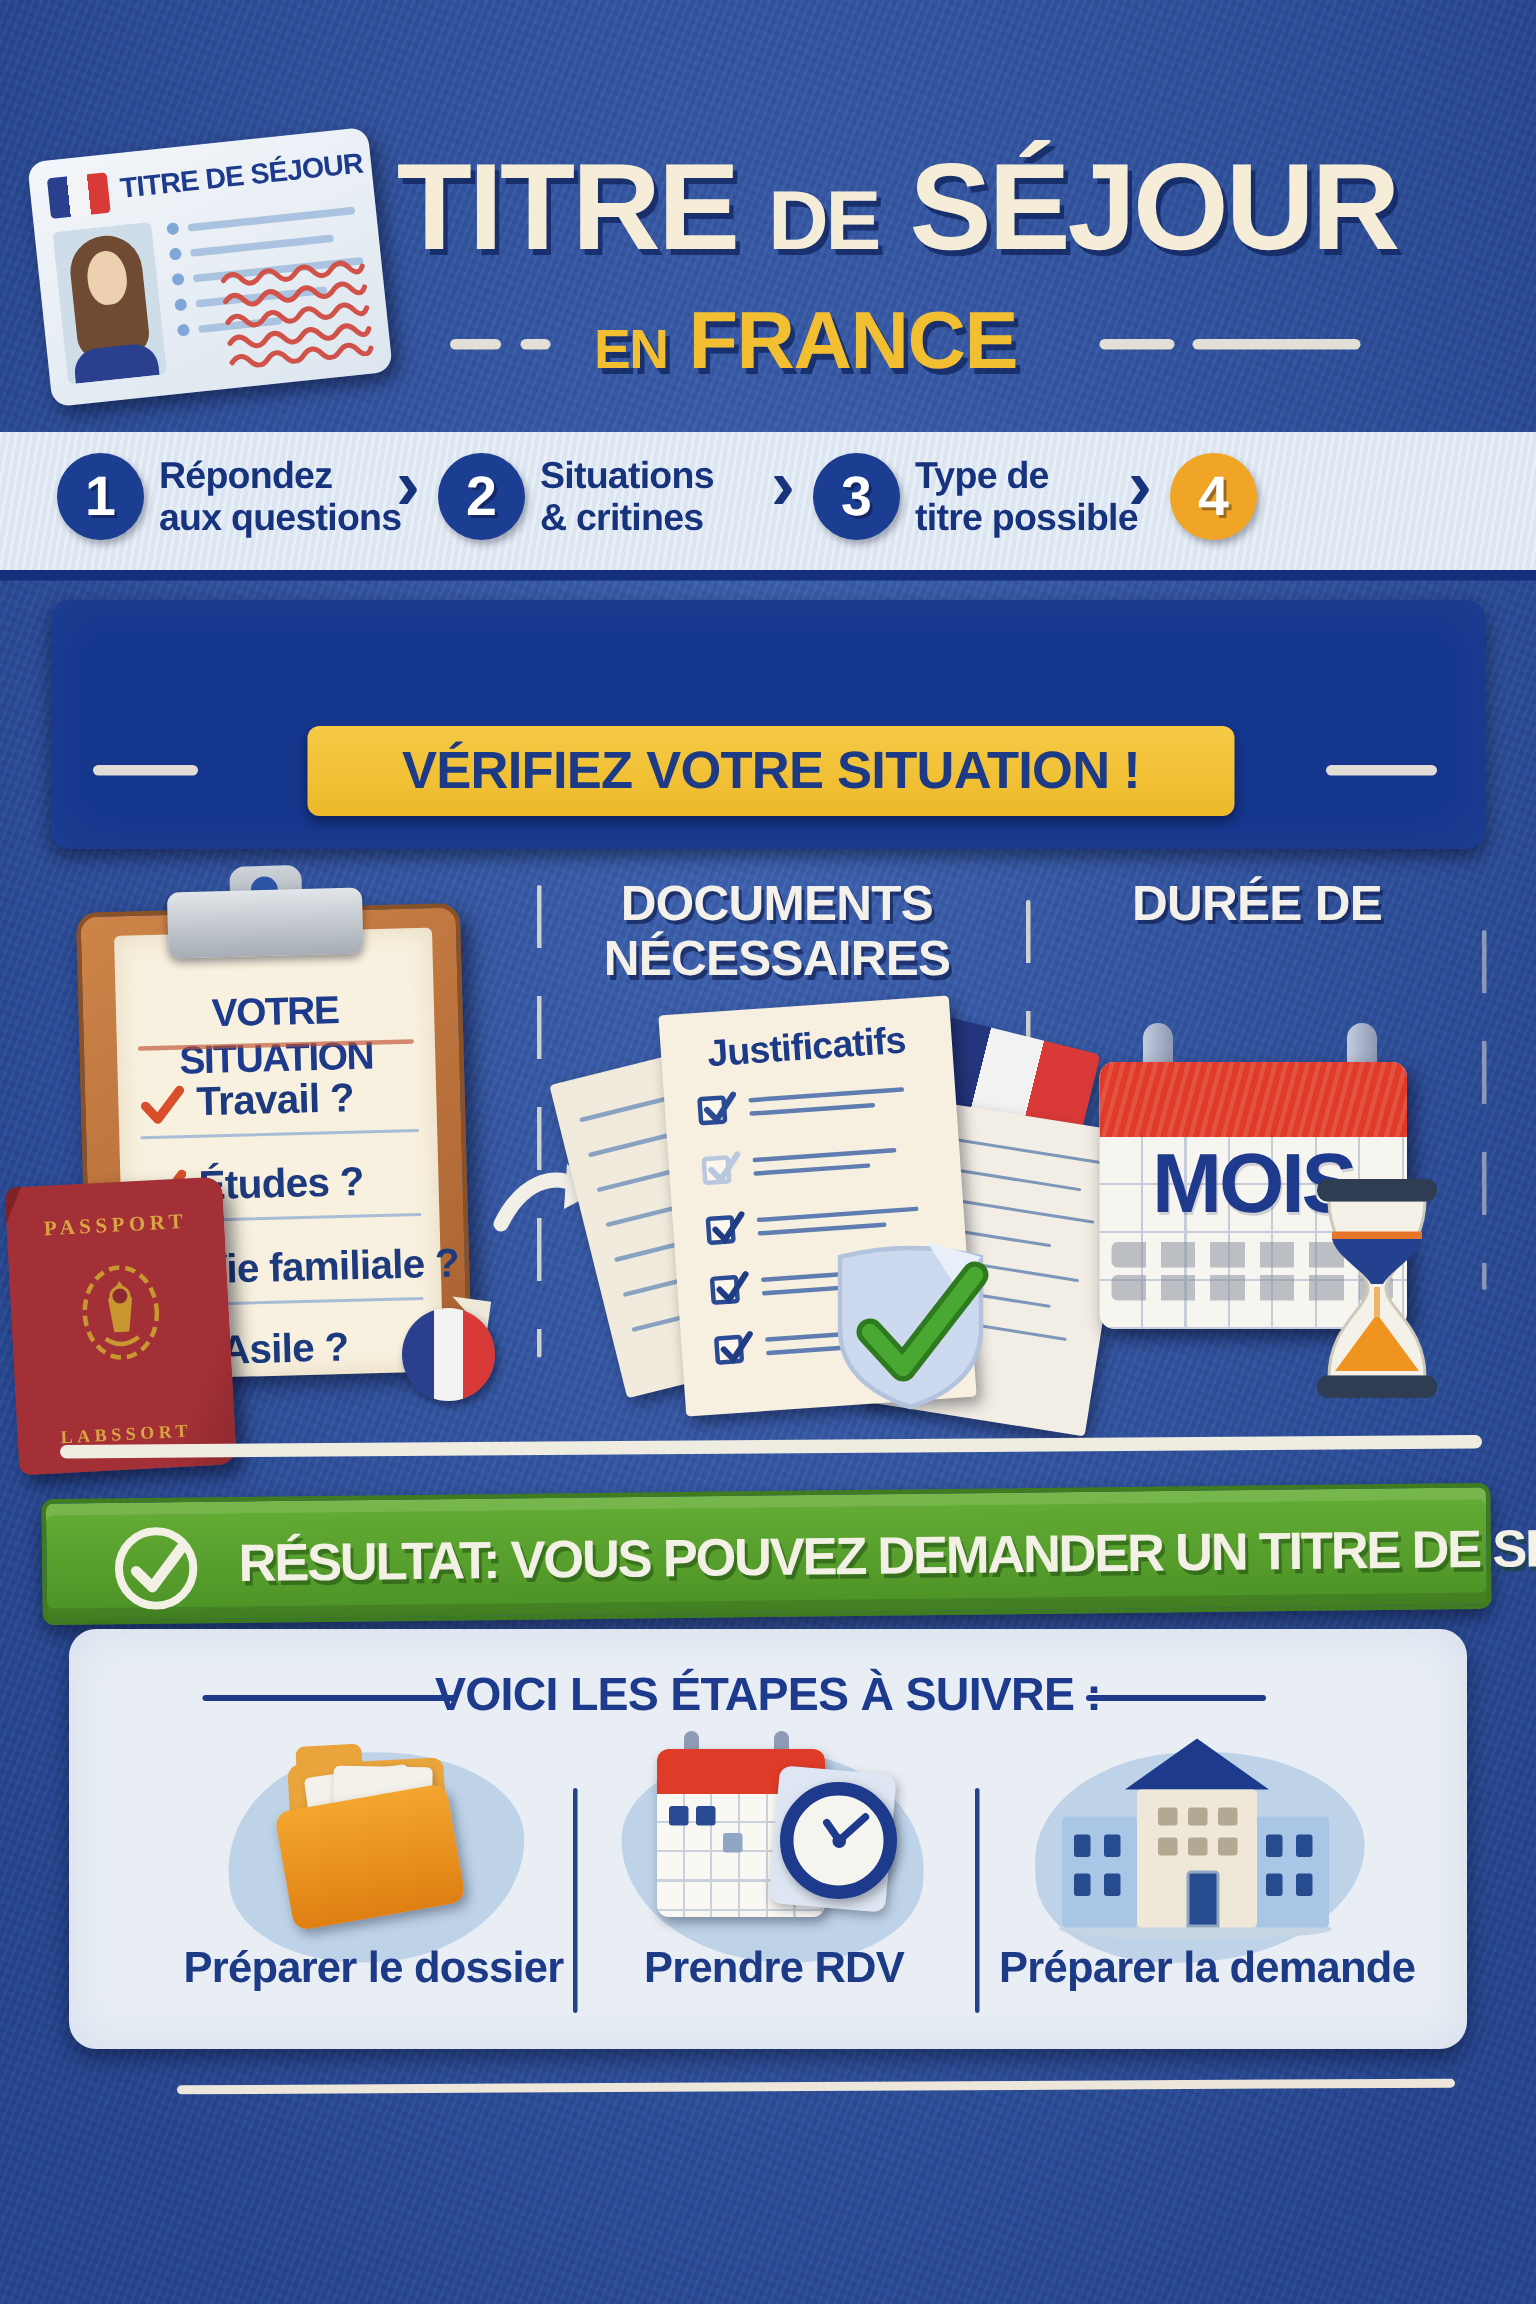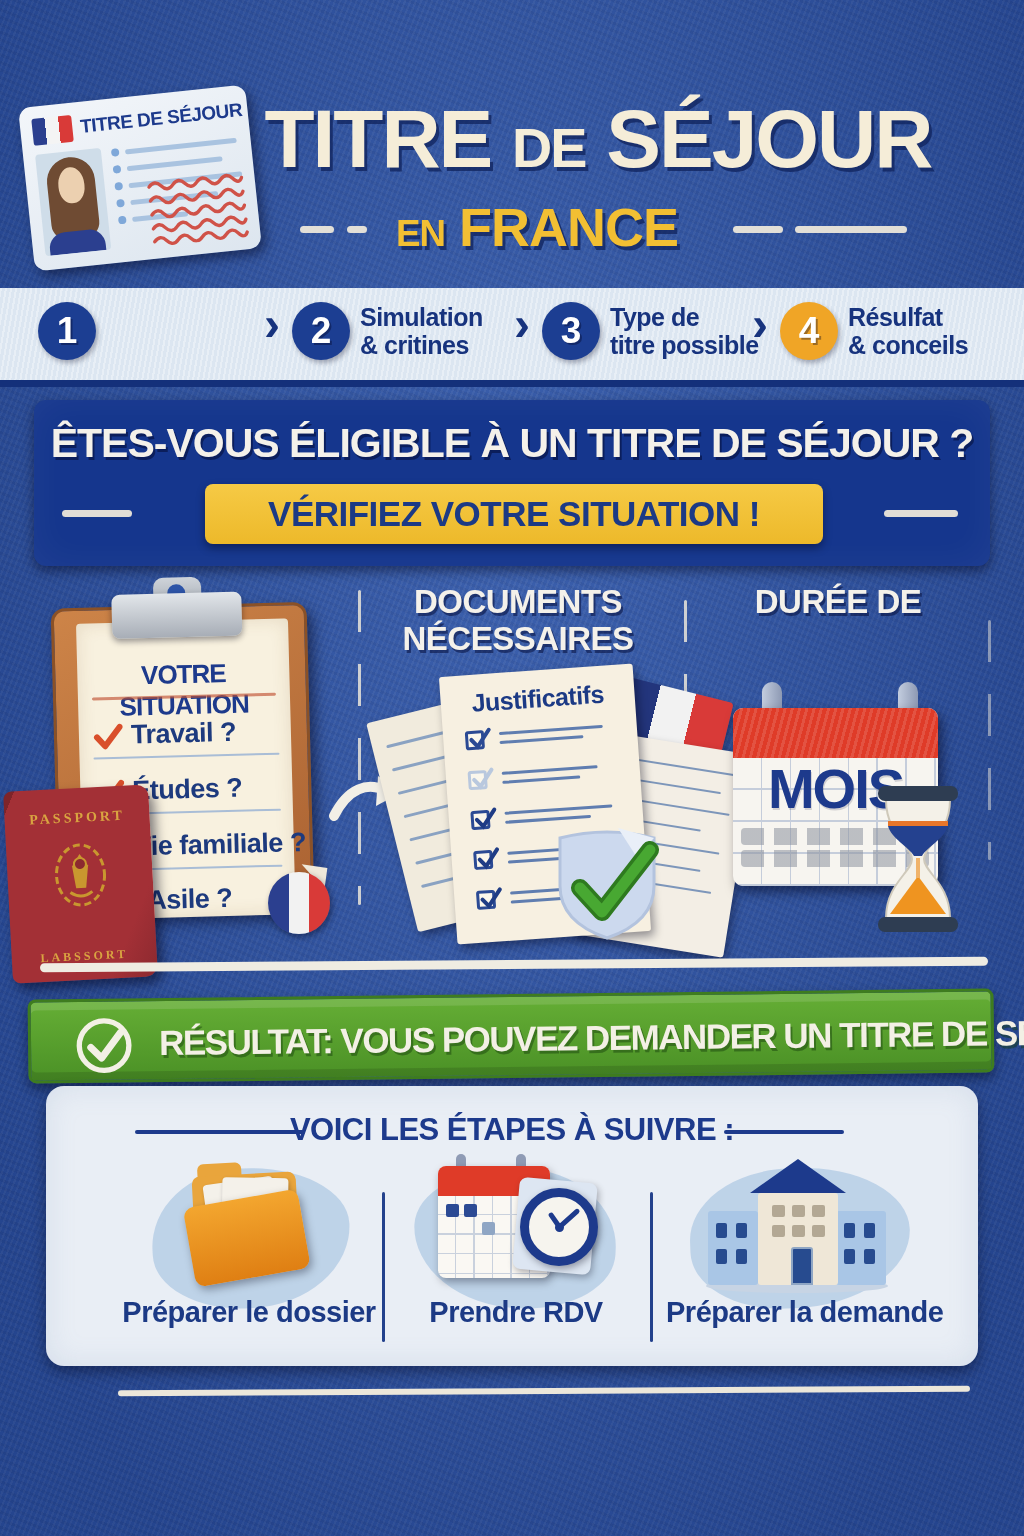--- a/index.html
+++ b/index.html
@@ -225,37 +225,36 @@
   <div class="title-line" id="title3">
     <span class="t-small">EN</span> <span>FRANCE</span>
   </div>
   <div class="dash" style="left:300px;top:226px;width:34px"></div>
   <div class="dash" style="left:347px;top:226px;width:20px"></div>
   <div class="dash" style="left:733px;top:226px;width:50px"></div>
   <div class="dash" style="left:795px;top:226px;width:112px"></div>
 
   <div class="abs" id="steps-band">
     <div class="step-circle" style="left:38px;background:#1c3e92"><span>1</span></div>
+    <div class="step-label" style="left:106px">
+      <span>Répondez</span><br><span>aux questions</span></div>
     <div class="chev" style="left:264px">›</div>
     <div class="step-circle" style="left:292px;background:#1c3e92"><span>2</span></div>
     <div class="step-label" style="left:360px">
-      <span>Simulation</span><br><span>&amp; critines</span></div>
+      <span>Situations</span><br><span>&amp; critines</span></div>
     <div class="chev" style="left:514px">›</div>
     <div class="step-circle" style="left:542px;background:#1c3e92"><span>3</span></div>
     <div class="step-label" style="left:610px">
       <span>Type de</span><br><span>titre possible</span></div>
     <div class="chev" style="left:752px">›</div>
     <div class="step-circle" style="left:780px;background:#f0a526"><span>4</span></div>
-    <div class="step-label" style="left:848px">
-      <span>Résulfat</span><br><span>&amp; conceils</span></div>
   </div>
   <div class="abs" id="band-shadow"></div>
 
   <div class="abs" id="dark-panel"></div>
-  <div class="abs" id="elig-headline">ÊTES-VOUS ÉLIGIBLE À UN TITRE DE SÉJOUR ?</div>
   <div class="abs" id="yellow-banner">VÉRIFIEZ VOTRE SITUATION !</div>
   <div class="dash" style="left:62px;top:510px;width:70px"></div>
   <div class="dash" style="left:884px;top:510px;width:74px"></div>
 
   <div class="col-header" style="left:383px;top:620px;width:270px">NÉCESSAIRES</div>
   <div class="col-header" style="left:383px;top:583px;width:270px">DOCUMENTS</div>
   <div class="col-header" style="left:713px;top:583px;width:250px">DURÉE DE</div>
 
   <div class="vdash" style="left:358px;top:590px;height:315px"></div>
   <div class="vdash" style="left:684px;top:600px;height:315px"></div>

